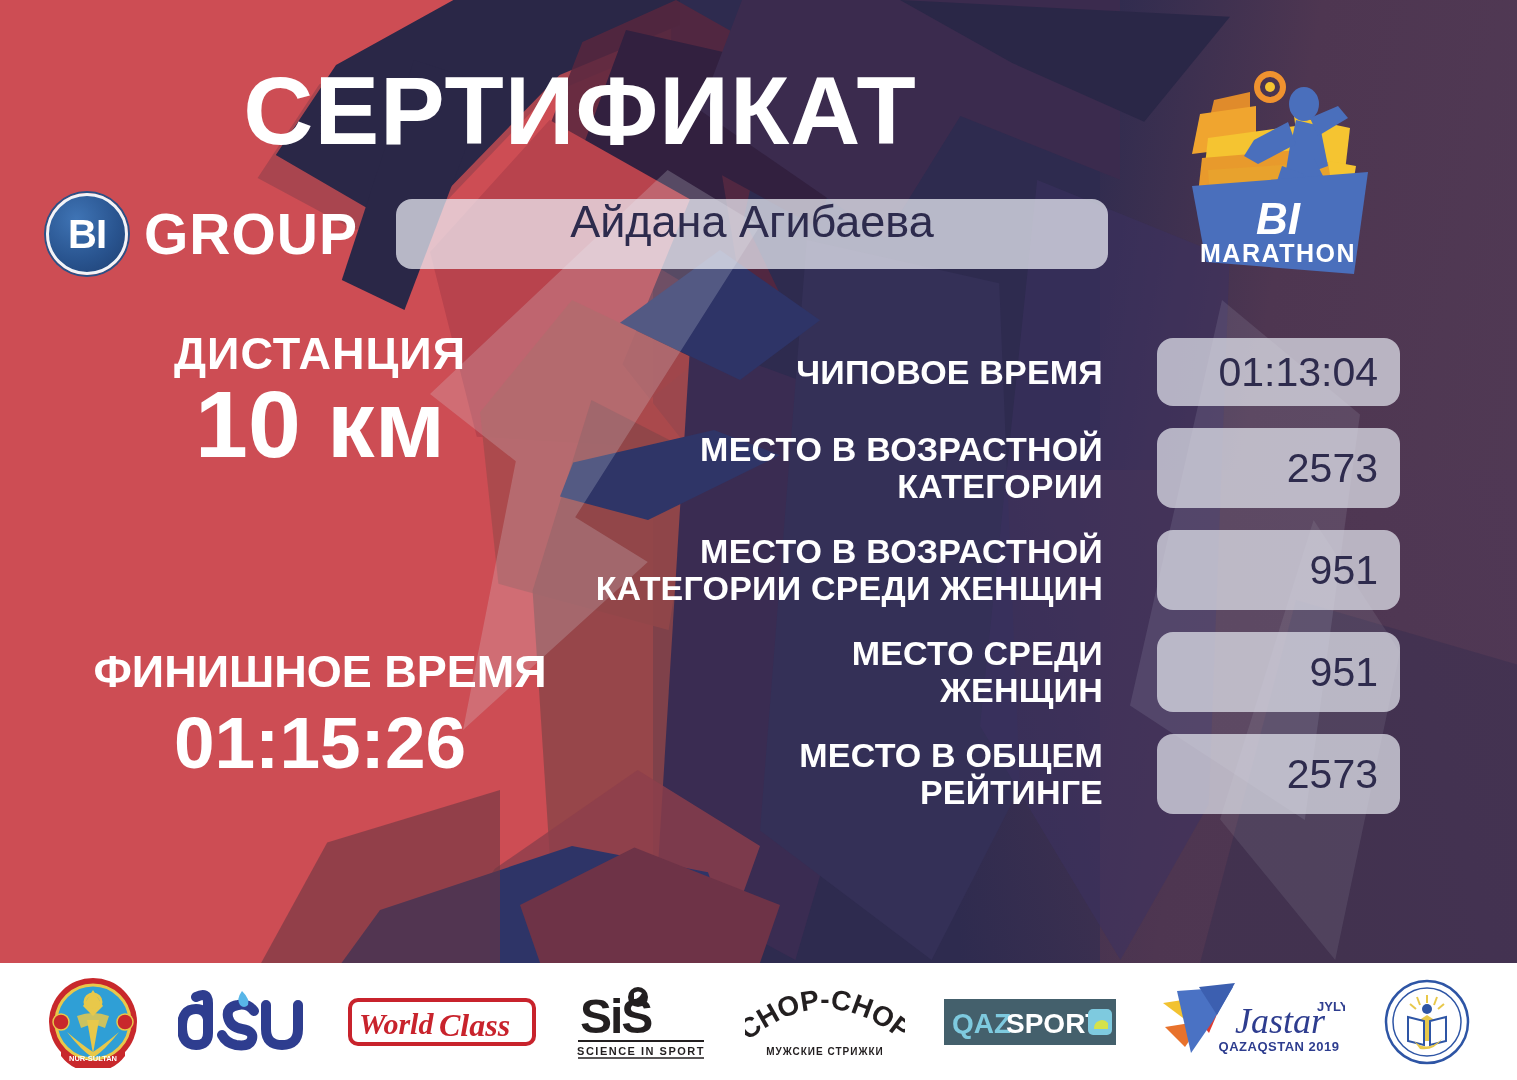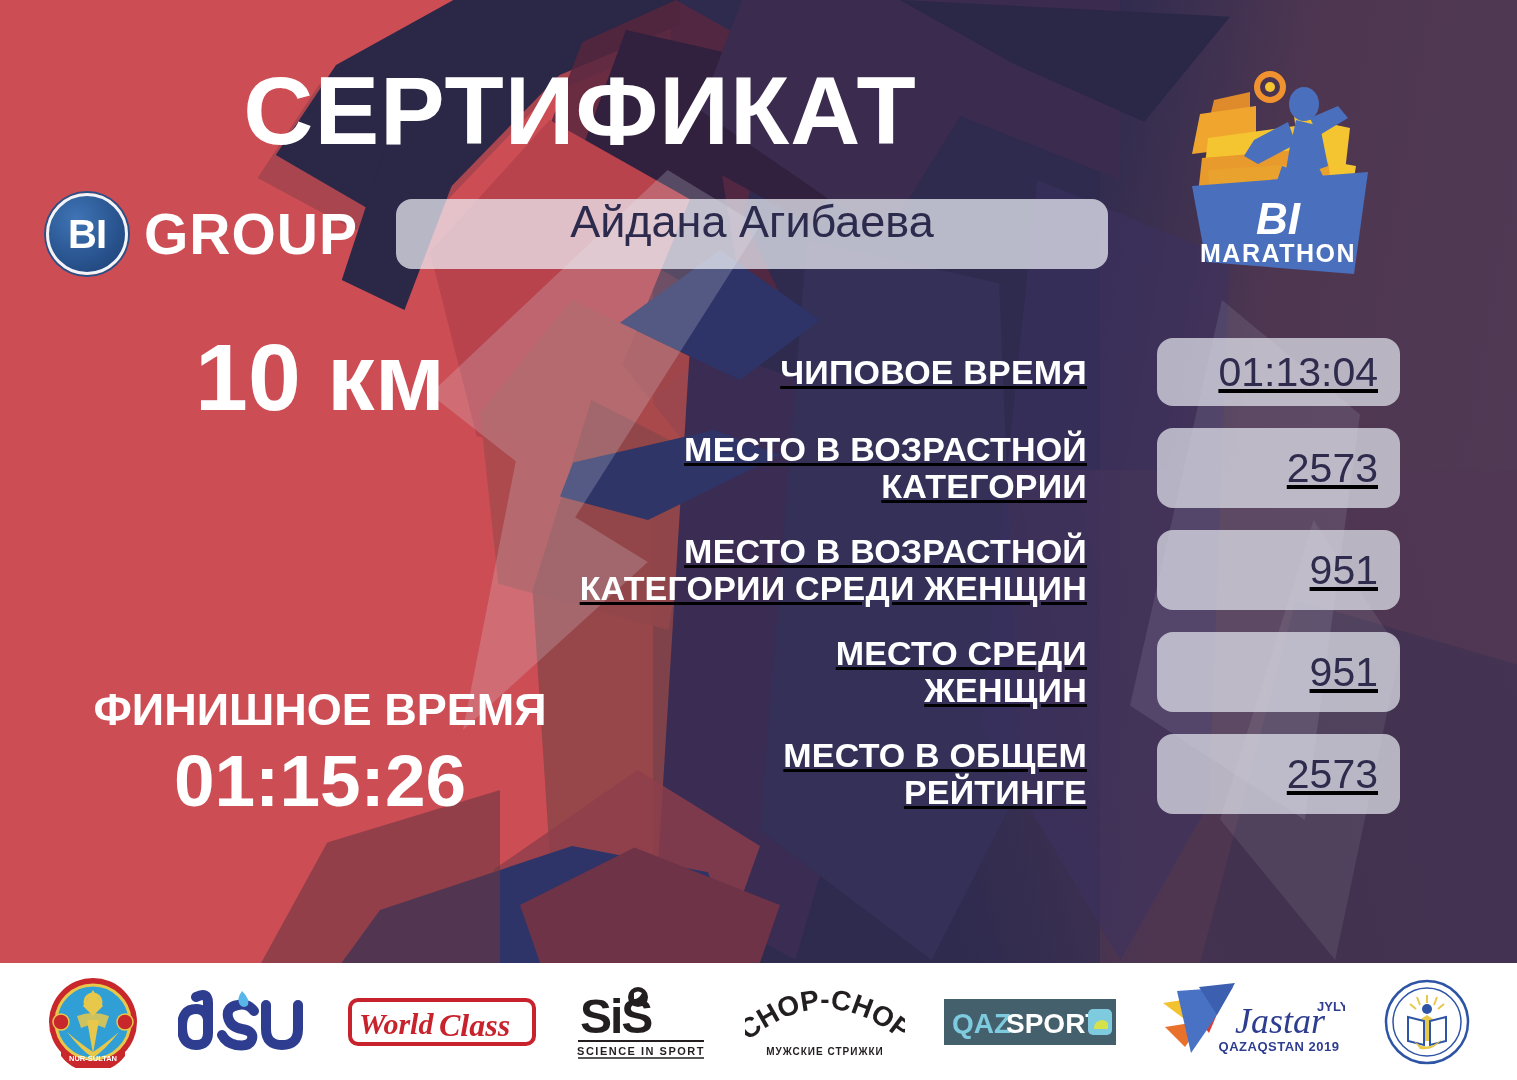--- a/index.html
+++ b/index.html
@@ -92,27 +92,27 @@
     background:rgba(238,240,248,.72);display:flex;align-items:flex-start;justify-content:center;}
   .name-pill span{color:#2d2b4d;font-size:45px;line-height:1;}
 
   
   .marathon{position:absolute;left:1178px;top:62px;width:210px;height:240px;}
 
   
   .left-col{position:absolute;left:0;top:330px;width:640px;text-align:center;color:#ffffff;}
   .lbl-dist{font-size:45px;font-weight:bold;letter-spacing:1px;line-height:1.05;}
   .val-dist{font-size:95px;font-weight:bold;line-height:1;}
-  .finish-block{position:absolute;left:0;top:646px;width:640px;text-align:center;color:#fff;margin-top:38px;}
+  .finish-block{position:absolute;left:0;top:646px;width:640px;text-align:center;color:#fff;}
   .lbl-finish{font-size:45px;font-weight:bold;line-height:1.15;}
   .val-finish{font-size:73px;font-weight:bold;margin-top:8px;line-height:1;}
 
   
   .stats{position:absolute;left:520px;top:338px;width:880px;}
-  .stat-row{display:flex;align-items:center;justify-content:center;gap:36px;margin-bottom:22px;text-decoration:underline;}
+  .stat-row{display:flex;align-items:center;justify-content:center;gap:20px;margin-bottom:22px;}
   .stat-label{flex:1;text-align:right;color:#ffffff;font-size:34px;font-weight:bold;
               line-height:1.08;letter-spacing:.2px;white-space:pre-line;}
   .stat-pill{width:243px;min-height:68px;border-radius:16px;background:rgba(223,224,234,.74);
              display:flex;align-items:center;justify-content:flex-end;padding:0 22px;margin-left:34px;}
   .stat-pill.tall{min-height:80px;}
   .stat-value{color:#2e2b4d;font-size:41px;line-height:1;}
 </style>
 </head>
 <body>
 
@@ -183,20 +183,21 @@
         <path d="M132 56 L160 44 L170 56 L140 74 Z"></path>
         <path d="M110 60 L76 78 L66 94 L80 102 L118 82 Z"></path>
       </g>
       <polygon points="14,124 190,110 176,212 28,200" fill="#4a6fbc"></polygon>
       <text x="100" y="172" text-anchor="middle" fill="#ffffff" font-family="Liberation Sans, sans-serif" font-size="44" font-weight="bold" font-style="italic">BI</text>
       <text x="100" y="200" text-anchor="middle" fill="#ffffff" font-family="Liberation Sans, sans-serif" font-size="25" font-weight="bold" letter-spacing="1.5">MARATHON</text>
     </svg>
   </div>
 
   <div class="left-col">
+    <div class="lbl-dist">ДИСТАНЦИЯ</div>
     <div class="val-dist">10 км</div>
   </div>
 
   <div class="finish-block">
     <div class="lbl-finish">ФИНИШНОЕ
 ВРЕМЯ</div>
     <div class="val-finish">01:15:26</div>
   </div>
 
   <div class="stats">

